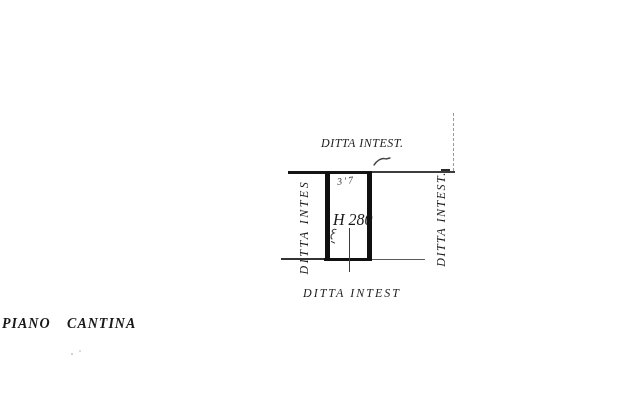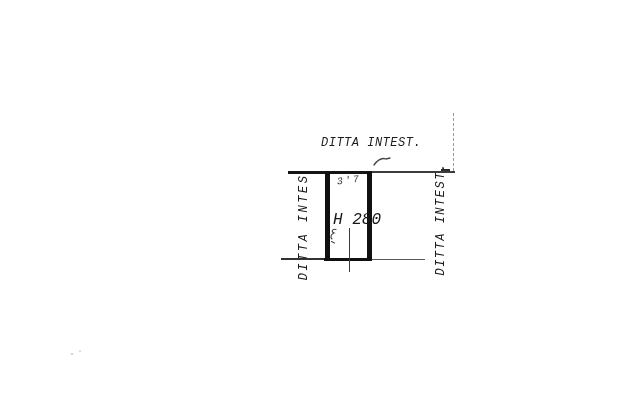--- a/index.html
+++ b/index.html
@@ -6,21 +6,21 @@
     margin: 0;
     padding: 0;
     background: #ffffff;
   }
   .canvas {
     position: relative;
     width: 641px;
     height: 412px;
     background: #ffffff;
     overflow: hidden;
-    font-family: Liberation Mono, monospace;
+    font-family: Liberation Serif, serif;
   }
   .lbl {
     position: absolute;
     font-style: italic;
     color: #1c1c1c;
     white-space: nowrap;
     line-height: 1;
   }
   .lbl-top     { left: 321px; top: 137px; font-size: 12px; letter-spacing: 0.5px; }
   .lbl-bottom  { left: 303px; top: 287px; font-size: 12px; letter-spacing: 2px; }
@@ -53,20 +53,21 @@
   .dot-b { left: 79px; top: 350px; width: 2px; height: 2px; background: #d2d2d2; }
 </style>
 </head>
 <body>
 
 <div class="canvas">
 
   <div class="lbl lbl-top">DITTA INTEST.</div>
   <div class="lbl lbl-left">DITTA INTES</div>
   <div class="lbl lbl-right">DITTA INTEST.</div>
+  <div class="lbl lbl-bottom">DITTA INTEST</div>
 
   <div class="ln ln-top-thick"></div>
   <div class="ln ln-top-thin"></div>
   <div class="ln ln-wall-left"></div>
   <div class="ln ln-wall-right"></div>
   <div class="ln ln-bottom-thick"></div>
   <div class="ln ln-bottom-left"></div>
   <div class="ln ln-bottom-right"></div>
 
   <div class="ln ln-dim-vert"></div>
@@ -76,17 +77,18 @@
   <div class="lbl lbl-height">H 280</div>
   <div class="lbl lbl-pencil">3'7</div>
 
   <svg class="svg-mark mark-check" width="19" height="11" viewBox="0 0 19 11">
     <path d="M1,9 C5,3.5 9,1.5 13,3 L17,2" stroke="#454545" stroke-width="1.3" fill="none" stroke-linecap="round"></path>
   </svg>
   <svg class="svg-mark mark-squiggle" width="12" height="17" viewBox="0 0 12 17">
     <path d="M7,1.5 C3,0.5 2,4 5,5 C2,6 1,9 3,11 M2.5,13.5 L5.5,15" stroke="#454545" stroke-width="1.1" fill="none" stroke-linecap="round"></path>
   </svg>
 
+  <div class="lbl lbl-floor">PIANO CANTINA</div>
 
   <div class="dot dot-a"></div>
   <div class="dot dot-b"></div>
 
 </div>
 
 </body></html>

